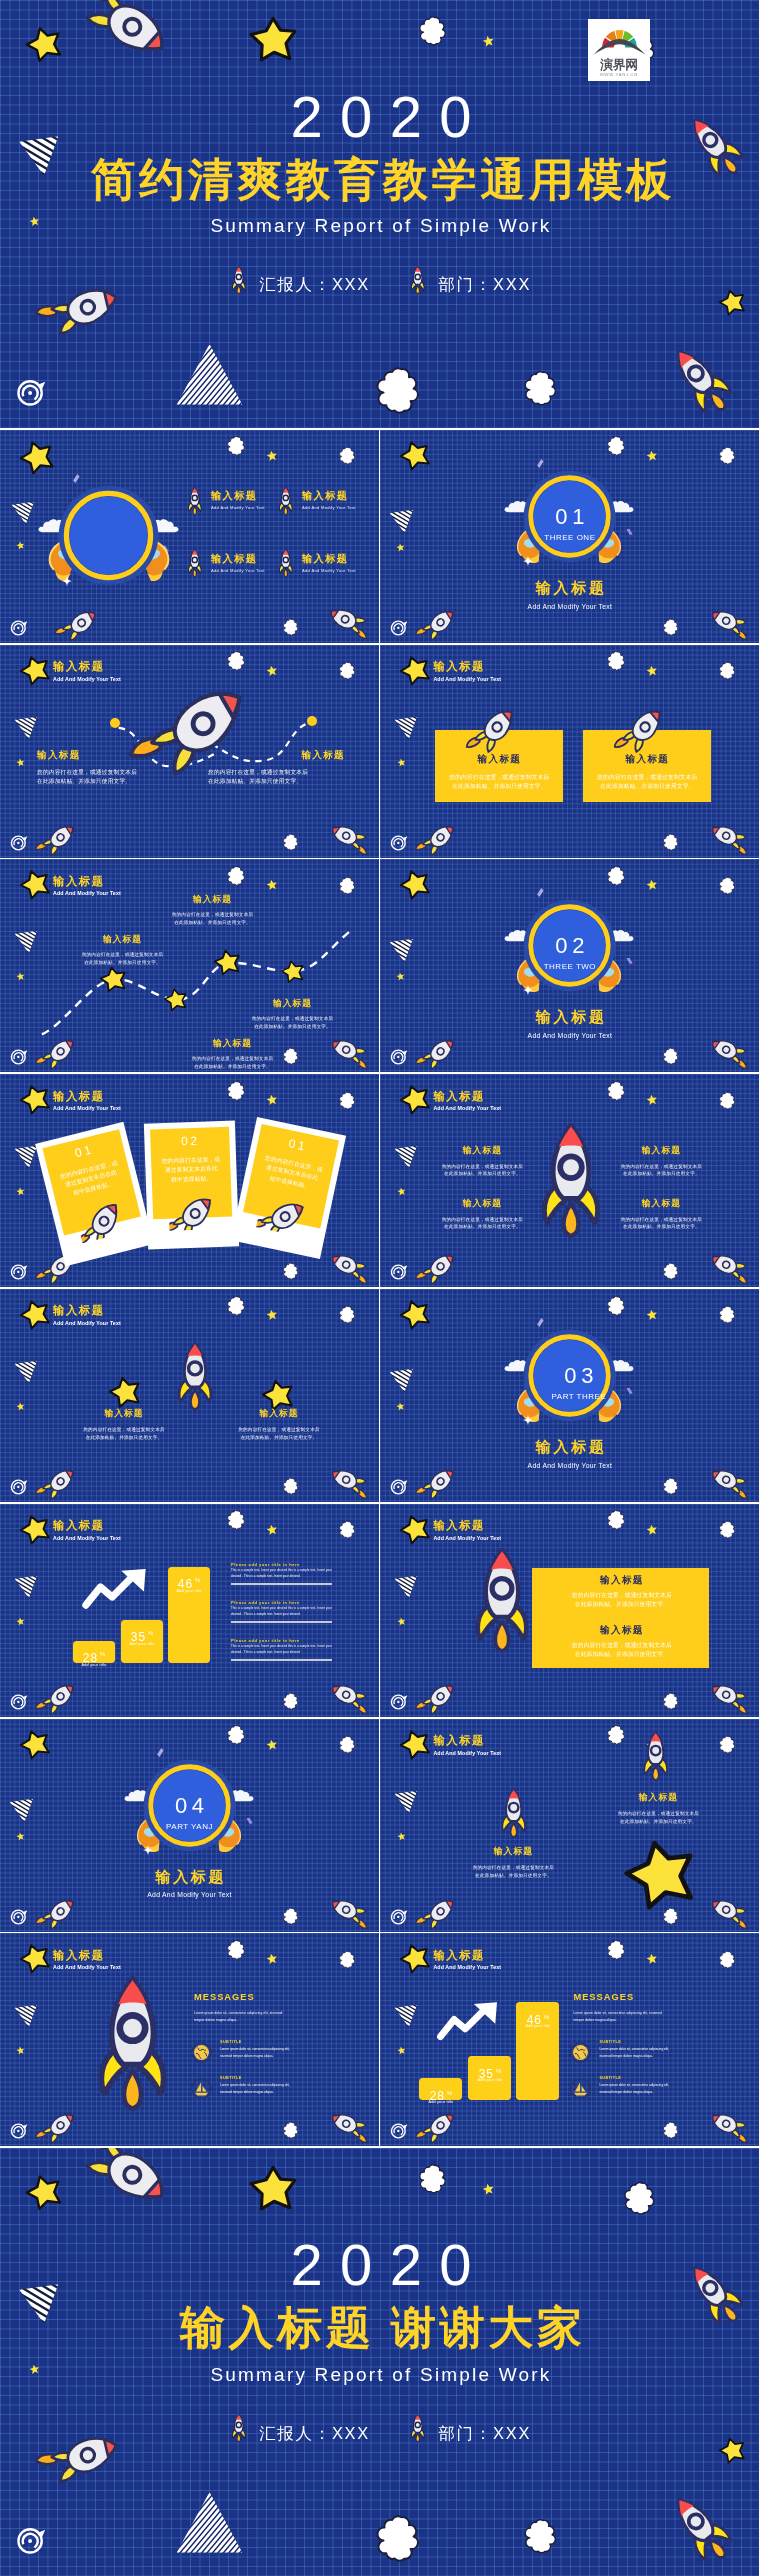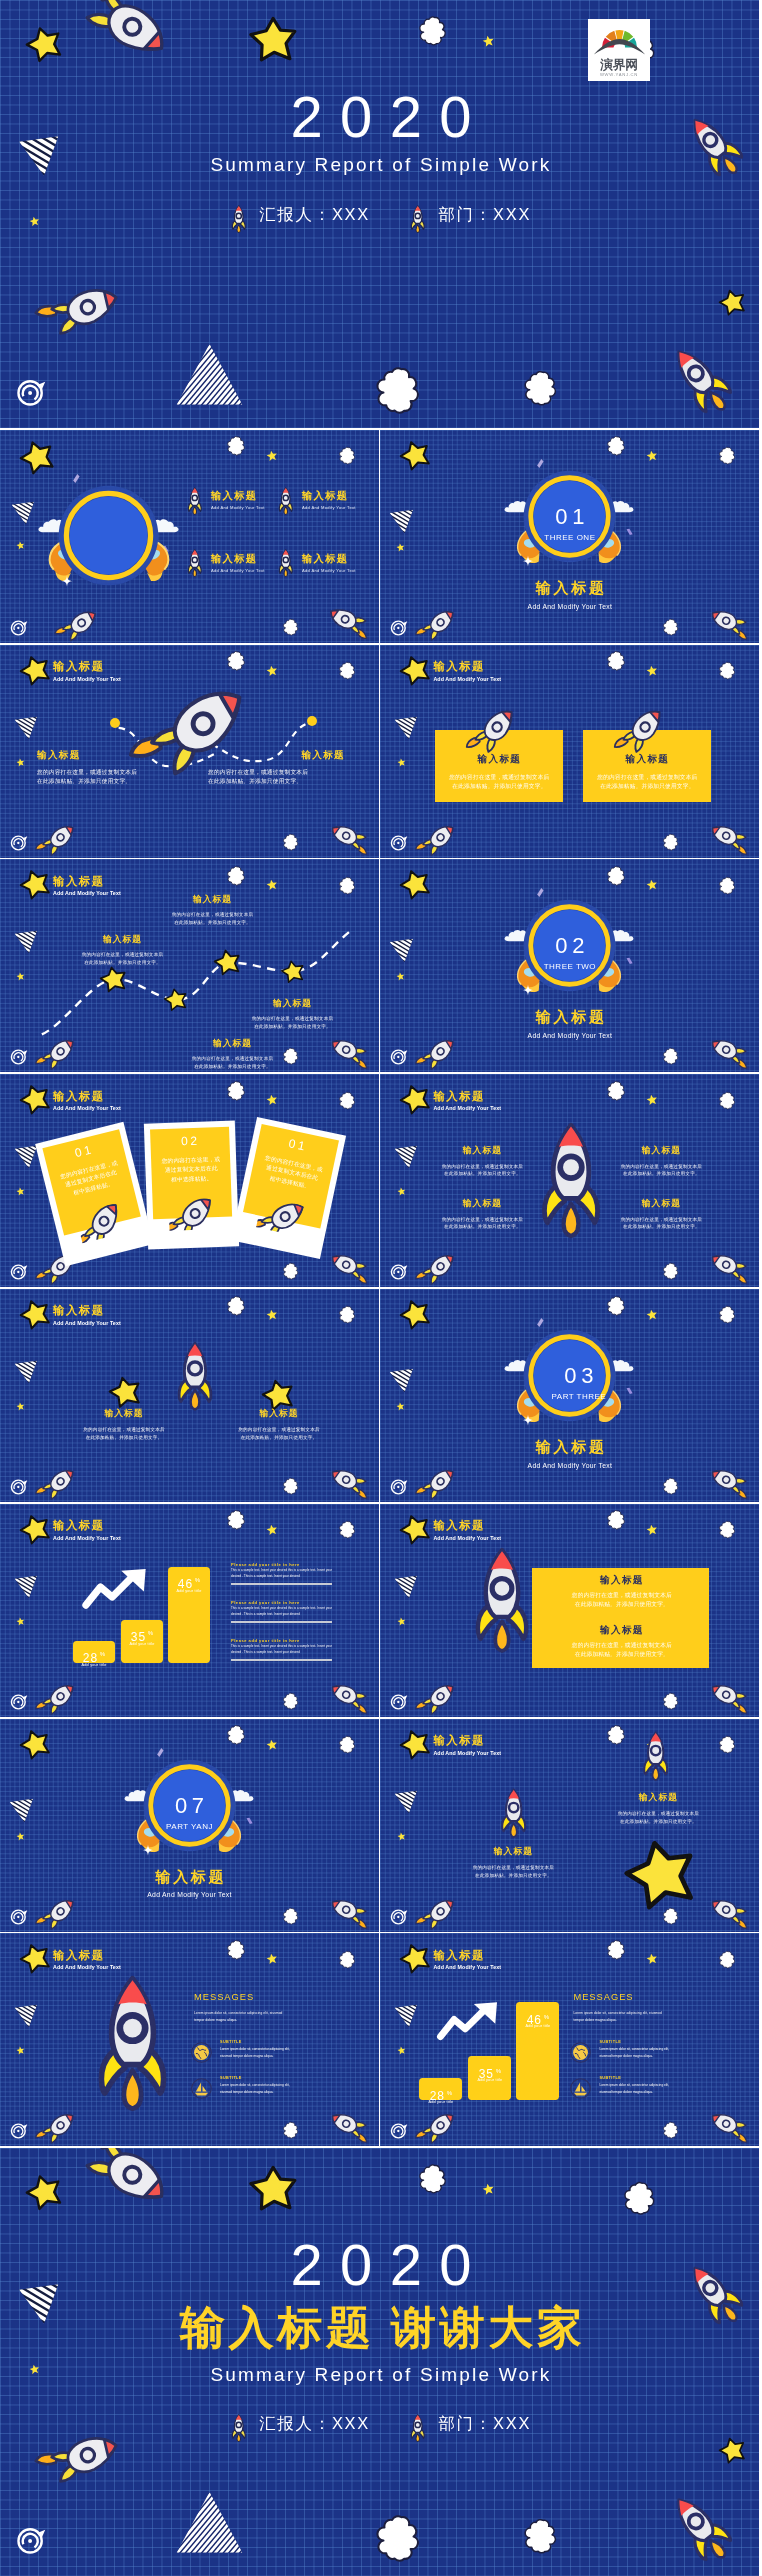--- a/index.html
+++ b/index.html
@@ -29,21 +29,21 @@
 .hd-cn{font-size:11.3px;color:#FFD427;font-weight:700;letter-spacing:1.6px;line-height:13.7px;white-space:nowrap;}
 .hd-en{font-size:5.3px;color:#ffffff;font-weight:700;letter-spacing:0.1px;line-height:8.2px;margin-top:0.9px;white-space:nowrap;}
 .sub-cn{font-size:9.6px;color:#FFD427;font-weight:700;letter-spacing:1.3px;white-space:nowrap;}
 .body-cn{font-size:5.7px;color:#ffffff;line-height:9.1px;letter-spacing:0.2px;white-space:nowrap;}
 
 .cov-wrap{left:0;top:88px;width:762px;text-align:center;}
 .cov-year{font-size:58px;line-height:57px;color:#fff;font-weight:300;letter-spacing:17.4px;text-indent:17.4px;}
 .cov-title{font-size:45px;line-height:53px;color:#FFD427;font-weight:700;letter-spacing:3.7px;text-indent:3.7px;margin-top:8.2px;}
 .cov-sub{font-size:19px;line-height:24px;color:#fff;font-weight:400;letter-spacing:2.2px;margin-top:8.2px;}
 .cov-meta{margin-top:27.4px;display:flex;justify-content:center;gap:40px;}
-.cov-meta-item{display:inline-flex;gap:12.8px;font-size:16.4px;line-height:18.3px;color:#fff;letter-spacing:1.8px;}
+.cov-meta-item{display:inline-flex;align-items:flex-end;gap:12.8px;font-size:16.4px;line-height:18.3px;color:#fff;letter-spacing:1.8px;}
 .mi{display:inline-block;vertical-align:middle;}
 .logo-box{width:62px;height:62px;background:#fff;padding:4.6px 2.7px 2.7px;text-align:center;}
 .logo-cn{font-size:12.8px;font-weight:700;color:#4a4f58;line-height:14.6px;letter-spacing:-0.3px;}
 .logo-url{font-size:4.2px;color:#8c9097;letter-spacing:0.7px;line-height:6.4px;}
 
 .cat-cn{position:absolute;left:0;top:29px;width:100%;text-align:center;font-size:20px;line-height:24px;color:#fff;font-weight:400;letter-spacing:3.7px;}
 .cat-en{position:absolute;left:0;top:60px;width:100%;text-align:center;font-size:8.2px;color:#fff;letter-spacing:0.4px;}
 .cat-item-cn{font-size:10.2px;color:#FFD427;font-weight:700;letter-spacing:1.4px;white-space:nowrap;}
 .cat-item-en{font-size:4.1px;color:#dfe6f5;letter-spacing:0.3px;margin-top:2.7px;white-space:nowrap;}
 
@@ -61,21 +61,21 @@
 .card3-tx{position:absolute;left:0;top:28px;width:100%;text-align:center;line-height:12px;}
 .card3-rk{position:absolute;left:22px;top:77px;}
 .ir{display:block;}
 .bar-lb{text-align:center;}
 .bar-val{font-size:12px;color:#fff;font-weight:400;letter-spacing:0.9px;}
 .bar-un{font-size:6px;color:#fff;vertical-align:super;margin-left:1.8px;}
 .bar-sub{text-align:center;font-size:3.8px;color:#fff;letter-spacing:0.2px;}
 .tb-t{font-size:4.1px;color:#FFD427;font-weight:700;letter-spacing:0.5px;white-space:nowrap;}
 .tb-b{font-size:2.9px;color:#fff;line-height:5.8px;letter-spacing:0.1px;margin-top:0.9px;white-space:nowrap;}
 .tb-r{height:2.2px;background:#c8cbd4;margin-top:2.7px;}
-.msg-h{font-size:9.3px;color:#FFD427;font-weight:400;letter-spacing:1px;line-height:13.7px;white-space:nowrap;}
+.msg-h{font-size:9.3px;color:#FFD427;font-weight:700;letter-spacing:1px;line-height:13.7px;white-space:nowrap;}
 .msg-l{font-size:3.2px;color:#fff;line-height:6.8px;letter-spacing:0.1px;white-space:nowrap;}
 .msg-it-t{font-size:3.8px;color:#FFD427;font-weight:700;letter-spacing:0.4px;white-space:nowrap;}
 .msg-it-b{font-size:3.2px;color:#fff;line-height:6.2px;margin-top:1.4px;white-space:nowrap;}
 .s10{font-size:8.8px;letter-spacing:1px;}
 .bs{font-size:4.6px;line-height:7.7px;}
 
 </style>
 </head>
 <body>
 
@@ -226,20 +226,21 @@
               <path d="M -20.5 0 A 20.5 20.5 0 0 1 -17 -11.5 L -5.3 -3.4 A 6.8 6.8 0 0 0 -7 0 Z" fill="#D32038"></path>
               <path d="M -16.1 -12.6 A 20.5 20.5 0 0 1 -6.1 -19.7 L -2.3 -6.1 A 6.8 6.8 0 0 0 -5.1 -4.9 Z" fill="#E2801C"></path>
               <path d="M -4.8 -20.1 A 20.5 20.5 0 0 1 4.8 -20.1 L 2 -6.3 A 6.8 6.8 0 0 0 -2.1 -6.7 Z" fill="#F2A413"></path>
               <path d="M 6.1 -19.7 A 20.5 20.5 0 0 1 16.1 -12.6 L 4.8 -4.6 A 6.8 6.8 0 0 0 2.5 -6.6 Z" fill="#6FB92C"></path>
               <path d="M 17 -11.5 A 20.5 20.5 0 0 1 20.5 0 L 6.5 0 A 6.8 6.8 0 0 0 5.7 -3.7 Z" fill="#18A69A"></path>
             </g>
             <path d="M1 35.5 C12 23.5 22 17.5 31 17.5 C40 17.5 50 23.5 61 35.5 C48 27.5 39 23.5 31 23.5 C23 23.5 14 27.5 1 35.5 Z" fill="#43474F"></path>
           </svg><div class="logo-cn">演界网</div><div class="logo-url">WWW.YANJ.CN</div></div>
         <div class="abs cov-wrap">
           <div class="cov-year">2020</div>
+          <div class="cov-title">简约清爽教育教学通用模板</div>
           <div class="cov-sub">Summary Report of Simple Work</div>
           <div class="cov-meta">
             <span class="cov-meta-item">
               <svg class="mi" width="15.5" height="28" viewBox="0 0 100 182">
 <g transform="rotate(0 50 91)" stroke="#21264f" stroke-linejoin="round" stroke-linecap="round" stroke-width="8">
  <path d="M30 98 C20 104 11 116 9 130 C7 144 10 155 13 158 C20 145 30 131 40 124 Z" fill="#F2DE4B"></path>
  <path d="M70 98 C80 104 89 116 91 130 C93 144 90 155 87 158 C80 145 70 131 60 124 Z" fill="#F2DE4B"></path>
  <path d="M50 5 C65 24 78 50 78 78 C78 99 70 114 62 120 L38 120 C30 114 22 99 22 78 C22 50 35 24 50 5 Z" fill="#EFF0F3"></path>
  <path d="M50 7 C57 16 64 27 69 39 C57 36 43 36 31 39 C36 27 43 16 50 7 Z" fill="#F4544E" stroke="none"></path>
  <circle cx="50" cy="71" r="17" fill="#EFF0F3" stroke="#21264f" stroke-width="10"></circle>
@@ -1905,21 +1906,21 @@
 </svg>
         <svg class="abs" style="left:143px;top:40px" width="93" height="93" viewBox="0 0 144 144">
           <circle cx="72" cy="72" r="71" fill="#2a4aa8"></circle>
           <circle cx="72" cy="72" r="60" fill="none" stroke="#FFCE1B" stroke-width="7.5"></circle>
           <circle cx="72" cy="72" r="55.5" fill="#2f5fdc"></circle>
         </svg>
         <svg class="abs" style="left:142px;top:125px" width="12" height="12" viewBox="0 0 30 30">
 <path d="M15 1 C16 11 19 14 29 15 C19 16 16 19 15 29 C14 19 11 16 1 15 C11 14 14 11 15 1 Z" fill="#fff"></path>
         </svg>
         <div class="abs sec-badge-txt" style="left:143px;top:40px;width:93px;height:93px">
-          <div class="sec-num">07</div>
+          <div class="sec-num">04</div>
           <div class="sec-lab">PART YANJ</div>
         </div>
         <div class="abs sec-title" style="left:89px;top:150px;width:201px">
           <div class="sec-title-cn">输入标题</div>
           <div class="sec-title-en">Add And Modify Your Text</div>
         </div>
       </div>
       <div class="sp-h"></div>
       <div class="slide half">
         <div class="gbg"></div>

